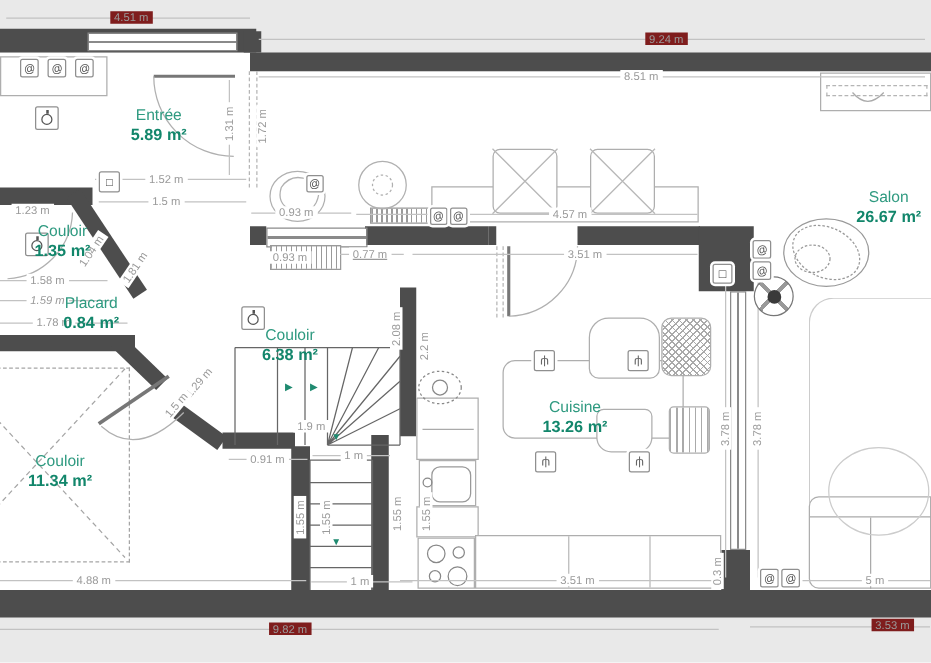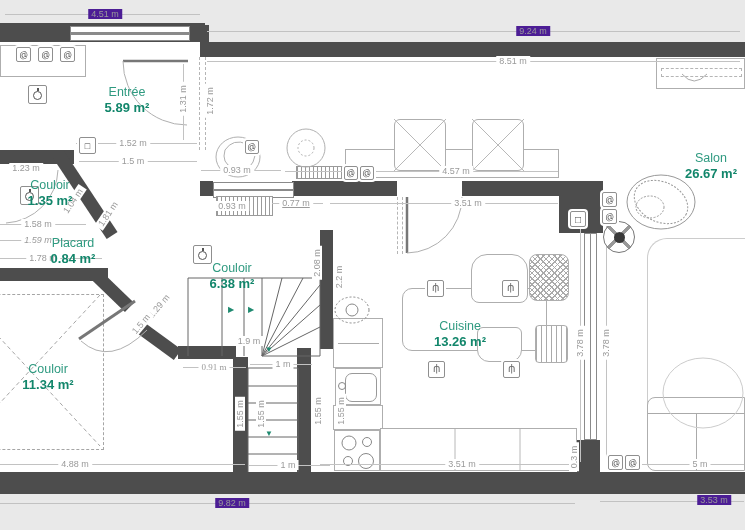--- a/index.html
+++ b/index.html
@@ -16,21 +16,21 @@
           background:repeating-linear-gradient(90deg,#9a9a9a 0 1px,#fff 1px 4px)}
   .crosshatch{background:repeating-linear-gradient(45deg,#aaa 0 1px,transparent 1px 4px),
               repeating-linear-gradient(-45deg,#aaa 0 1px,transparent 1px 4px),#fff}
   .slats{background:repeating-linear-gradient(90deg,#aaa 0 1px,transparent 1px 5px),#fff}
   .dashbox{position:absolute;z-index:3;border:1px dashed #a5a5a5;background:transparent}
   .dash-v{position:absolute;width:0;border-left:1px dashed #b5b5b5;z-index:4}
   svg.overlay{position:absolute;left:0;top:0;z-index:4;pointer-events:none}
   .dim-line{position:absolute;background:#c2c2c2;z-index:5}
   .dim-text{position:absolute;z-index:6;font-size:9px;color:#9a9a9a;background:#fff;
             padding:0 3px;white-space:nowrap;transform:translate(-50%,-50%)}
-  .dim-text.g{background:#4c1d95}
+  .dim-text.g{background:#7f1d1d}
   .room-label{position:absolute;z-index:7;text-align:center;transform:translate(-50%,-50%);
               white-space:nowrap;line-height:1.2}
   .room-name{font-size:12.5px;color:#2f9a80}
   .room-area{font-size:13px;font-weight:bold;color:#12866b}
   .icon{position:absolute;z-index:6;box-sizing:border-box;display:flex;align-items:center;justify-content:center}
   .icon.boxed{background:#fff;border:1px solid #8f8f8f;border-radius:2px;box-shadow:0 0 0 2px #ffffff}
   .wall-switch::after,.wall-sconce::after{content:"@";font-size:9px;color:#555;display:inline-block;transform:rotate(-15deg)}
   .wall-control::after{content:"□";font-size:9px;color:#444;display:inline-block}
   .tv-outlet::after{content:"□";font-size:10px;color:#444;display:inline-block}
   .spotlight::after{content:"ψ";font-size:10px;color:#666;display:inline-block;transform:rotate(180deg)}
@@ -211,21 +211,21 @@
       <div class="dim-line" style="left: 0px; top: 258px; width: 102px; height: 1px;"></div>
       <span class="dim-text" style="left: 43px; top: 258px;">1.78 m</span>
       <span class="dim-text" style="left: 73px; top: 201px; transform: translate(-50%, -50%) rotate(-56deg);">1.04 m</span>
       <span class="dim-text" style="left: 108px; top: 214px; transform: translate(-50%, -50%) rotate(-56deg);">1.81 m</span>
       <span class="dim-text" style="left: 317px; top: 263px; transform: translate(-50%, -50%) rotate(-90deg);">2.08 m</span>
       <span class="dim-text" style="left: 339px; top: 277px; transform: translate(-50%, -50%) rotate(-90deg);">2.2 m</span>
       <span class="dim-text" style="left: 249px; top: 341px;">1.9 m</span>
       <span class="dim-text" style="left: 159px; top: 306px; transform: translate(-50%, -50%) rotate(-50deg);">1.29 m</span>
       <span class="dim-text" style="left: 141px; top: 324px; transform: translate(-50%, -50%) rotate(-50deg);">1.5 m</span>
       <div class="dim-line" style="left: 183px; top: 367px; width: 63px; height: 1px;"></div>
-      <span class="dim-text" style="left: 214px; top: 367px; font-family: Liberation Serif, serif;">0.91 m</span>
+      <span class="dim-text" style="left: 214px; top: 367px;">0.91 m</span>
       <div class="dim-line" style="left: 250px; top: 364px; width: 62px; height: 1px;"></div>
       <span class="dim-text" style="left: 283px; top: 364px;">1 m</span>
       <span class="dim-text" style="left: 240px; top: 414px; transform: translate(-50%, -50%) rotate(-90deg);">1.55 m</span>
       <span class="dim-text" style="left: 261px; top: 414px; transform: translate(-50%, -50%) rotate(-90deg);">1.55 m</span>
       <span class="dim-text" style="left: 318px; top: 411px; transform: translate(-50%, -50%) rotate(-90deg);">1.55 m</span>
       <span class="dim-text" style="left: 341px; top: 411px; transform: translate(-50%, -50%) rotate(-90deg);">1.55 m</span>
       <div class="dim-line" style="left: 580px; top: 210px; width: 1px; height: 252px;"></div>
       <span class="dim-text" style="left: 580px; top: 343px; transform: translate(-50%, -50%) rotate(-90deg);">3.78 m</span>
       <div class="dim-line" style="left: 606px; top: 215px; width: 1px; height: 247px;"></div>
       <span class="dim-text" style="left: 606px; top: 343px; transform: translate(-50%, -50%) rotate(-90deg);">3.78 m</span>

